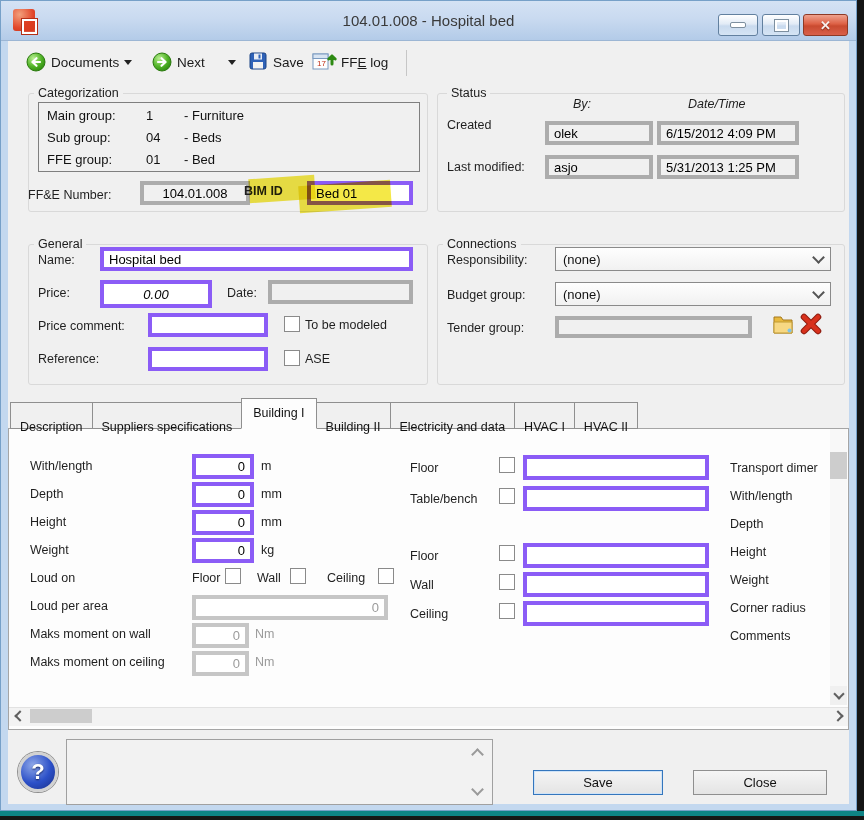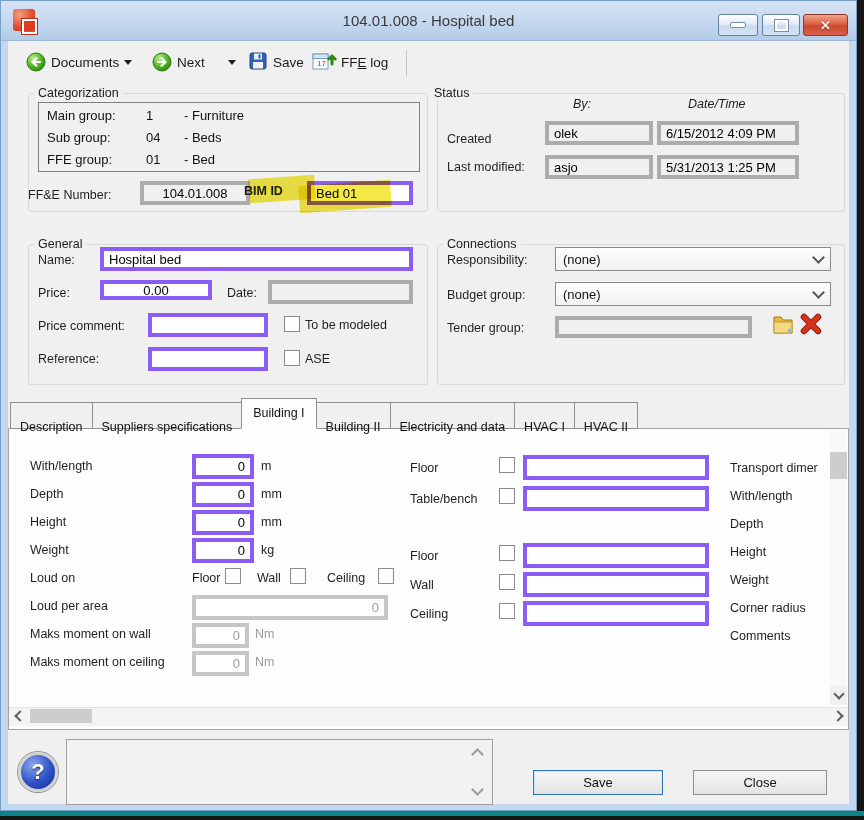--- a/index.html
+++ b/index.html
@@ -180,36 +180,36 @@
     </div>
   </div>
   <div class="lbl" style="left:28px;top:188px;">FF&amp;E Number:</div>
   <div class="field ro center" style="left:140px;top:181px;width:110px;height:24px;">104.01.008</div>
   <div class="lbl" style="left:244px;top:184px;font-weight:bold;">BIM ID</div>
   <div class="field" style="left:307px;top:181px;width:106px;height:24px;">Bed 01</div>
   <div class="hl" style="left:249px;top:177px;width:66px;height:24px;transform:rotate(-4deg);"></div>
   <div class="hl" style="left:299px;top:183px;width:92px;height:27px;transform:rotate(-4deg);"></div>
 
   <div class="gb" style="left:437px;top:93px;width:408px;height:119px;"></div>
-  <div class="gb-title" style="left:430px;top:86px;">Status</div>
+  <div class="gb-title" style="left:447px;top:86px;">Status</div>
   <div class="lbl it" style="left:573px;top:97px;">By:</div>
   <div class="lbl it" style="left:688px;top:97px;">Date/Time</div>
-  <div class="lbl" style="left:447px;top:132px;">Created</div>
+  <div class="lbl" style="left:447px;top:118px;">Created</div>
   <div class="field ro" style="left:545px;top:121px;width:108px;height:24px;">olek</div>
   <div class="field ro" style="left:657px;top:121px;width:142px;height:24px;">6/15/2012 4:09 PM</div>
   <div class="lbl" style="left:447px;top:160px;">Last modified:</div>
   <div class="field ro" style="left:545px;top:155px;width:108px;height:24px;">asjo</div>
   <div class="field ro" style="left:657px;top:155px;width:142px;height:24px;">5/31/2013 1:25 PM</div>
 
   <div class="gb" style="left:28px;top:244px;width:400px;height:141px;"></div>
   <div class="gb-title" style="left:34px;top:237px;">General</div>
   <div class="lbl" style="left:38px;top:253px;">Name:</div>
   <div class="field" style="left:100px;top:247px;width:313px;height:24px;">Hospital bed</div>
   <div class="lbl" style="left:38px;top:286px;">Price:</div>
-  <div class="field center" style="left:100px;top:280px;width:112px;height:20px;">0.00</div>
+  <div class="field center" style="left:100px;top:280px;width:112px;height:28px;font-style:italic;">0.00</div>
   <div class="lbl" style="left:227px;top:286px;">Date:</div>
   <div class="field ro" style="left:268px;top:280px;width:145px;height:24px;"></div>
   <div class="lbl" style="left:38px;top:319px;">Price comment:</div>
   <div class="field" style="left:148px;top:313px;width:120px;height:24px;"></div>
   <div class="cb" style="left:284px;top:316px;"></div>
   <div class="lbl" style="left:305px;top:318px;">To be modeled</div>
   <div class="lbl" style="left:38px;top:352px;">Reference:</div>
   <div class="field" style="left:148px;top:347px;width:120px;height:24px;"></div>
   <div class="cb" style="left:284px;top:350px;"></div>
   <div class="lbl" style="left:305px;top:352px;">ASE</div>

